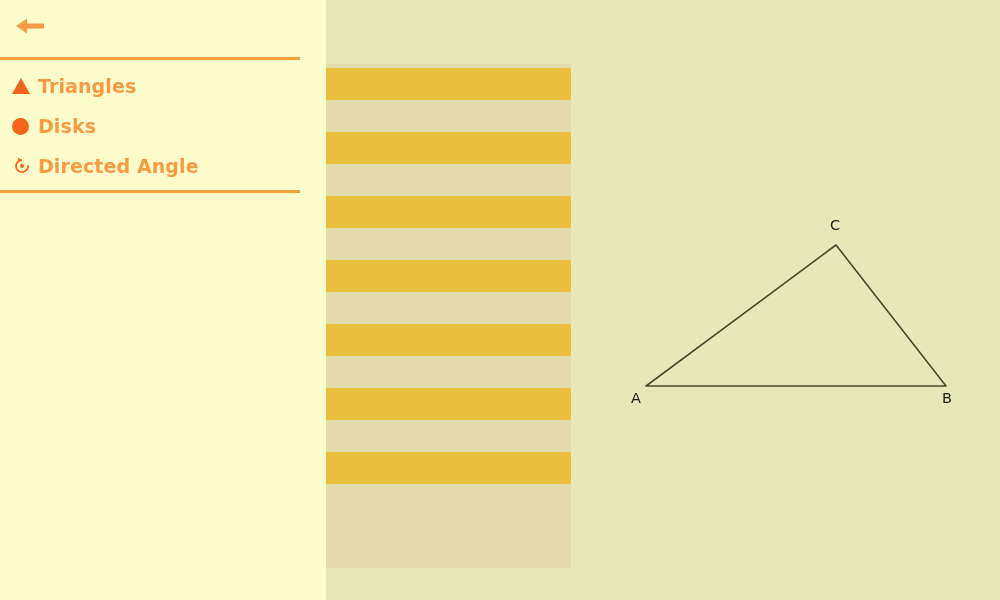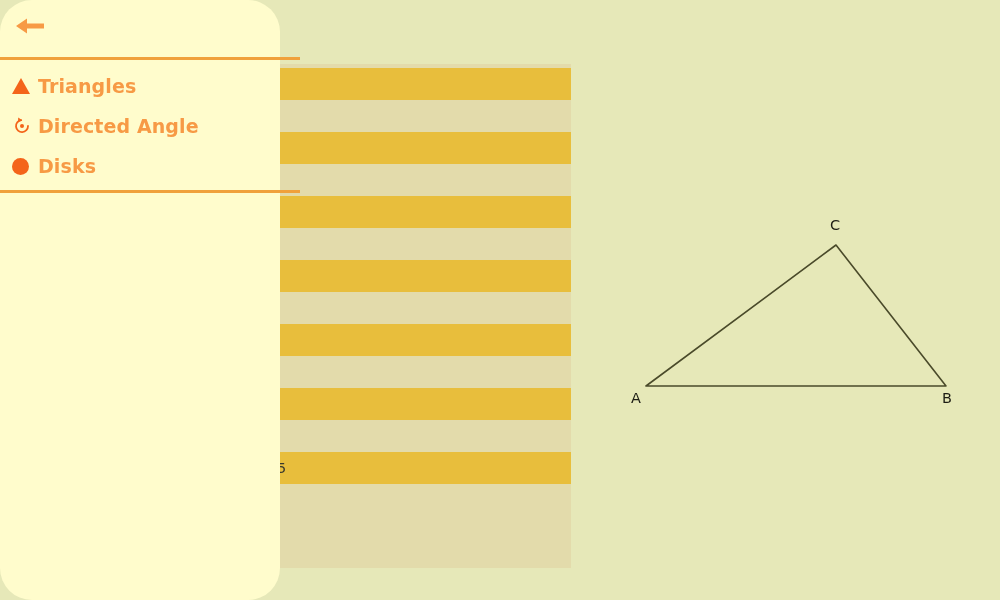--- a/index.html
+++ b/index.html
@@ -59,26 +59,25 @@
     position: absolute;
     font-size: 14.5px;
     color: #1d1d14;
     font-family: "DejaVu Sans", "Liberation Sans", sans-serif;
   }
 
   
   #sidebar {
     position: absolute;
     left: 0; top: 0;
-    width: 280px;
+    width: 326px;
     height: 600px;
     background: #fffccc;
     box-sizing: border-box;
     z-index: 10;
-    border-radius: 32px;
   }
   #sidebar-header {
     height: 57px;
     position: relative;
   }
   #back-button {
     position: absolute;
     left: 12px;
     top: 10px;
     width: 36px;
@@ -178,33 +177,33 @@
 
     <div class="menu-item">
       <span class="menu-icon">
         <span class="tri-glyph"></span>
       </span>
       <span class="menu-label">Triangles</span>
     </div>
 
     <div class="menu-item">
       <span class="menu-icon">
+        <span class="disk-glyph"></span>
+      </span>
+      <span class="menu-label">Disks</span>
+    </div>
+
+    <div class="menu-item">
+      <span class="menu-icon">
         <svg width="20" height="20" viewBox="0 0 20 20">
           <path d="M16 10 A6 6 0 1 1 9.2 4.1" fill="none" stroke="#f4641a" stroke-width="1.8" stroke-linecap="round"></path>
           <path d="M6.2 1.6 L10.2 4.2 L6.0 6.6 Z" fill="#f4641a"></path>
           <circle cx="10" cy="10" r="2" fill="#f4641a"></circle>
         </svg>
       </span>
       <span class="menu-label">Directed Angle</span>
     </div>
 
-    <div class="menu-item">
-      <span class="menu-icon">
-        <span class="disk-glyph"></span>
-      </span>
-      <span class="menu-label">Disks</span>
-    </div>
-
   </div>
 
   <div class="divider"></div>
 
 </div>
 
 </body></html>

